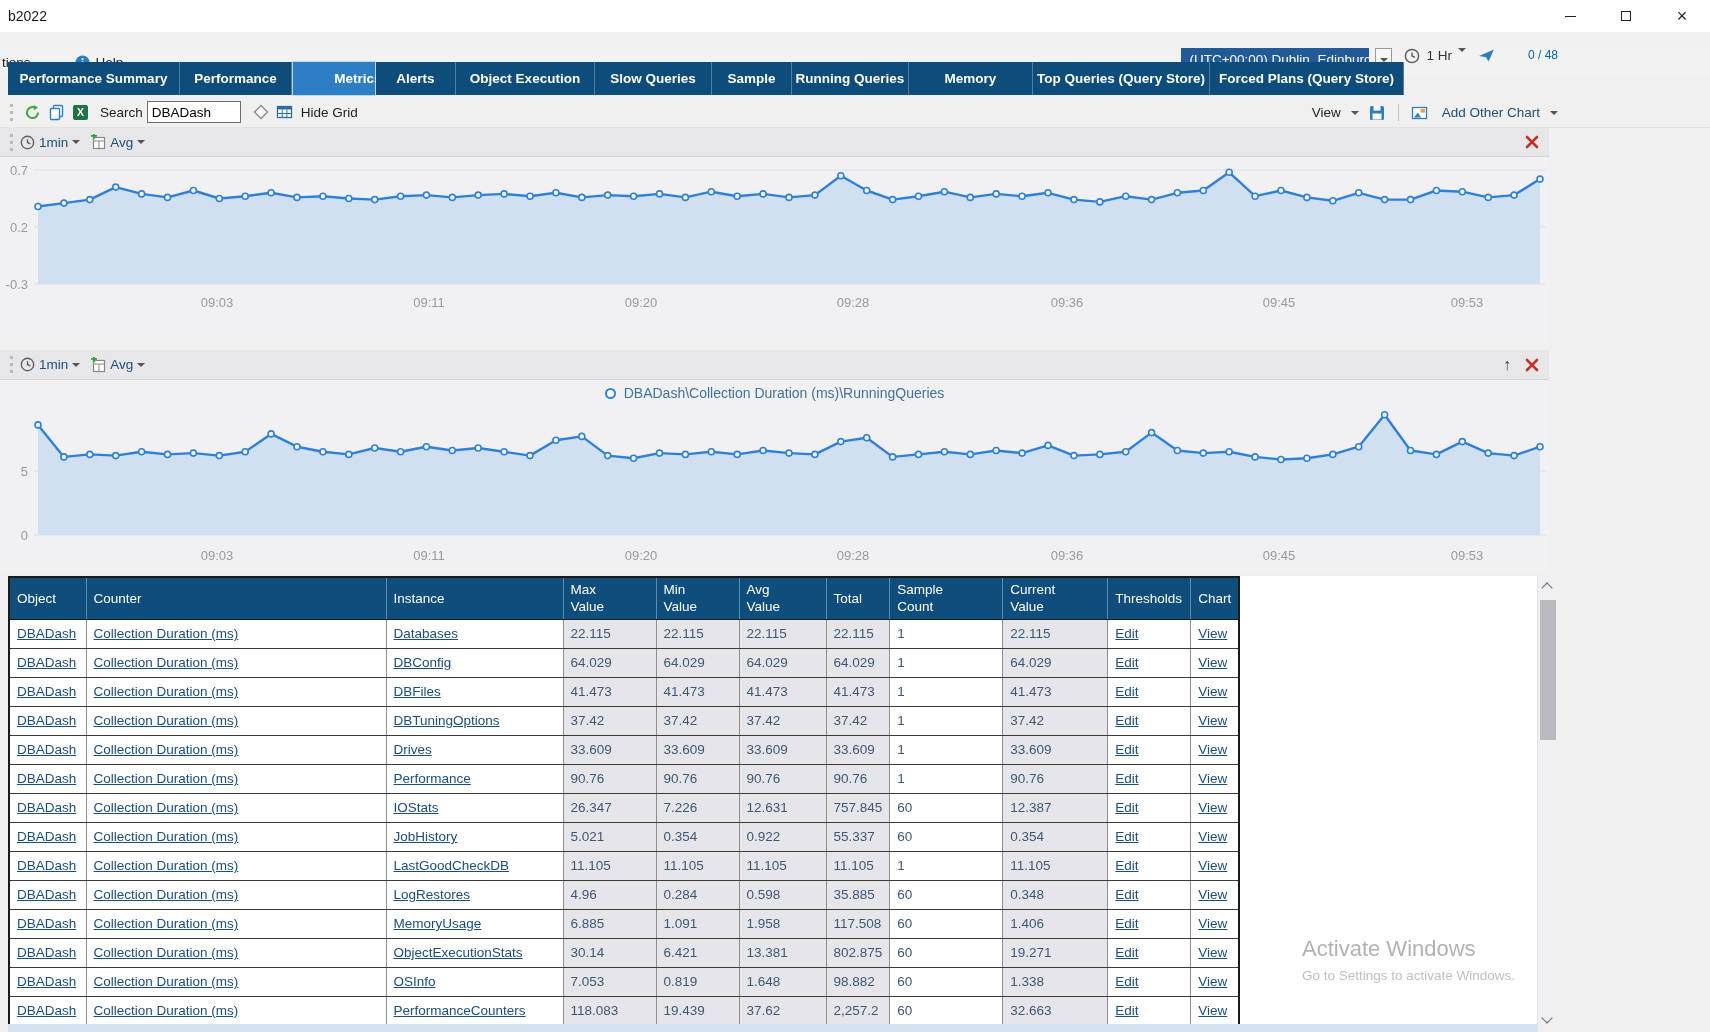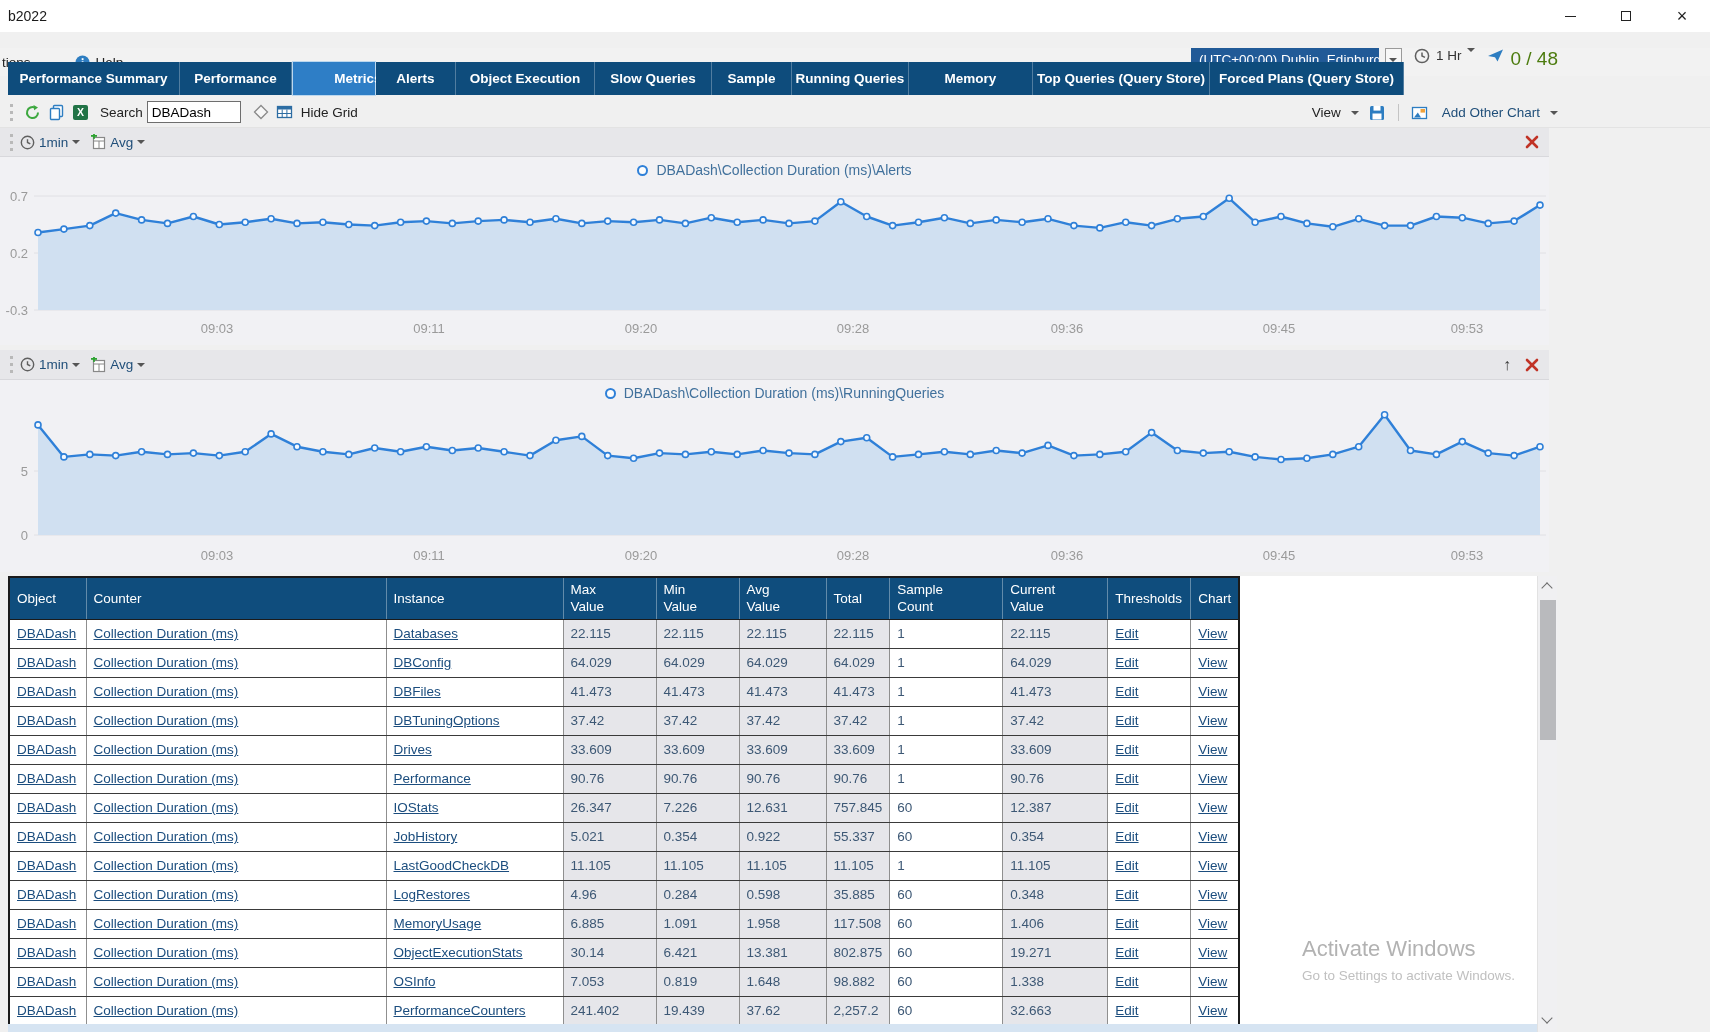--- a/index.html
+++ b/index.html
@@ -18,21 +18,21 @@
 
   
   .menubar { position:absolute; left:0; top:48px; width:1710px; height:28px; background:#f2f2f2; display:flex; align-items:center; font-size:13.5px; }
   .menu-item { color:#222; }
   .mi-options { margin-left:2px; }
   .mi-help { display:flex; align-items:center; gap:6px; margin-left:44px; }
   .menubar-right { position:absolute; right:152px; top:0; height:28px; display:flex; align-items:flex-start; gap:6px; }
   .tz-box { background:#215a97; color:#fff; height:24px; line-height:24px; padding:0 8px; font-size:13.5px; width:188px; white-space:nowrap; overflow:hidden; }
   .tz-caret-btn { width:17px; height:24px; background:#f7f7f7; border:1px solid #9a9a9a; display:flex; align-items:center; justify-content:center; }
   .caret { width:0; height:0; border-left:4px solid transparent; border-right:4px solid transparent; border-top:4.5px solid #555; display:inline-block; }
-  .count-label { color:#4d7c0f; font-size:19px; }
+  .count-label { color:#0369a1; font-size:12px;margin-left:27px; }
   .hr-label { color:#333; font-size:13.5px; }
 
   
   .tabbar { position:absolute; left:8px; top:60px; height:37px; display:flex; align-items:flex-start; }
   .tab { height:33px; margin-top:2px; background:#0e4c7c; color:#fff; font-size:13.5px; display:flex; align-items:center; justify-content:center; border-right:1px solid rgba(255,255,255,0.28); cursor:default;font-weight:bold; }
   .tab.active { background:#2e7ec6; border:1px solid #bcd8ef; height:35px; margin-top:1px; }
 
   
   .toolbar { position:absolute; left:0; top:97px; width:1710px; height:31px; background:#f0f0f0; display:flex; align-items:center; font-size:13.5px; border-bottom:1px solid #e3e3e3; }
   .grip { border-left:3px dotted #b9b9b9; height:17px; margin:0 7px 0 10px; }
@@ -213,24 +213,20 @@
           <rect x="3.1" y="-1.1" width="1.8" height="6" fill="#2fa332"></rect>
         </svg>
       <span class="ch-label">Avg</span>
       <span class="caret"></span>
       <div class="ch-right">
         <svg width="14" height="14" viewBox="0 0 14 14">
             <line x1="2" y1="2" x2="12" y2="12" stroke="#c13326" stroke-width="2.6" stroke-linecap="round"></line>
             <line x1="12" y1="2" x2="2" y2="12" stroke="#c13326" stroke-width="2.6" stroke-linecap="round"></line>
           </svg>
       </div>
-    </div>
-    <div class="legend">
-      <span class="legend-dot"></span>
-      <span class="legend-text">DBADash\Collection Duration (ms)\Alerts</span>
     </div>
     <svg class="chart-svg" width="1549" height="162">
         <line x1="34" y1="13" x2="1546" y2="13" stroke="#e0e0e4" stroke-width="1"></line>
         <text x="28" y="17.5" text-anchor="end" fill="#9a9a9a" font-size="13" font-family="Liberation Sans, sans-serif">0.7</text>
         <line x1="34" y1="70" x2="1546" y2="70" stroke="#e0e0e4" stroke-width="1"></line>
         <text x="28" y="74.5" text-anchor="end" fill="#9a9a9a" font-size="13" font-family="Liberation Sans, sans-serif">0.2</text>
         <line x1="34" y1="127" x2="1546" y2="127" stroke="#e0e0e4" stroke-width="1"></line>
         <text x="28" y="131.5" text-anchor="end" fill="#9a9a9a" font-size="13" font-family="Liberation Sans, sans-serif">-0.3</text>
         <text x="217" y="150" text-anchor="middle" fill="#9a9a9a" font-size="13" font-family="Liberation Sans, sans-serif">09:03</text>
         <text x="429" y="150" text-anchor="middle" fill="#9a9a9a" font-size="13" font-family="Liberation Sans, sans-serif">09:11</text>
@@ -611,21 +607,21 @@
             <td class="num">98.882</td>
             <td>60</td>
             <td class="num">1.338</td>
             <td><span class="cell-link">Edit</span></td>
             <td><span class="cell-link">View</span></td>
           </tr>
           <tr>
             <td><span class="cell-link">DBADash</span></td>
             <td><span class="cell-link">Collection Duration (ms)</span></td>
             <td><span class="cell-link">PerformanceCounters</span></td>
-            <td class="num">241.402</td>
+            <td class="num">118.083</td>
             <td class="num">19.439</td>
             <td class="num">37.62</td>
             <td class="num">2,257.2</td>
             <td>60</td>
             <td class="num">32.663</td>
             <td><span class="cell-link">Edit</span></td>
             <td><span class="cell-link">View</span></td>
           </tr>
         </tbody>
       </table>

